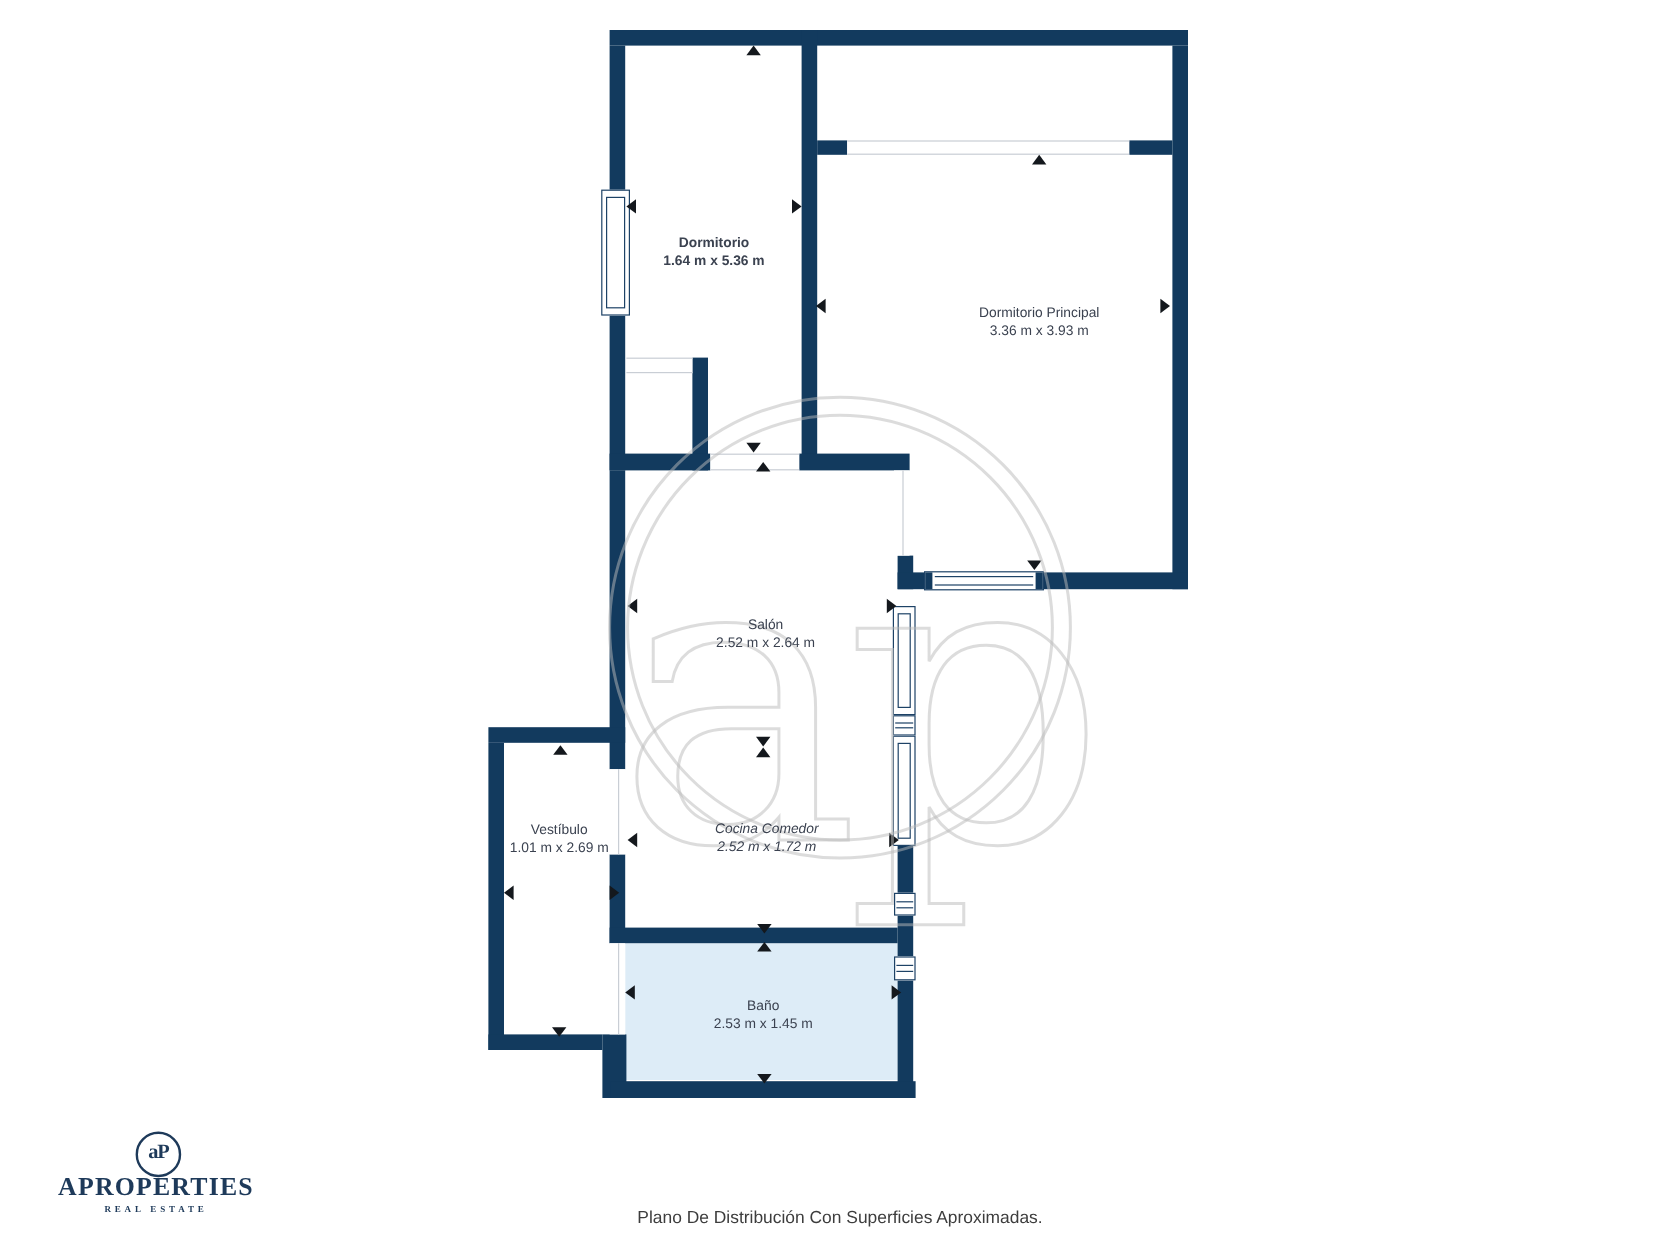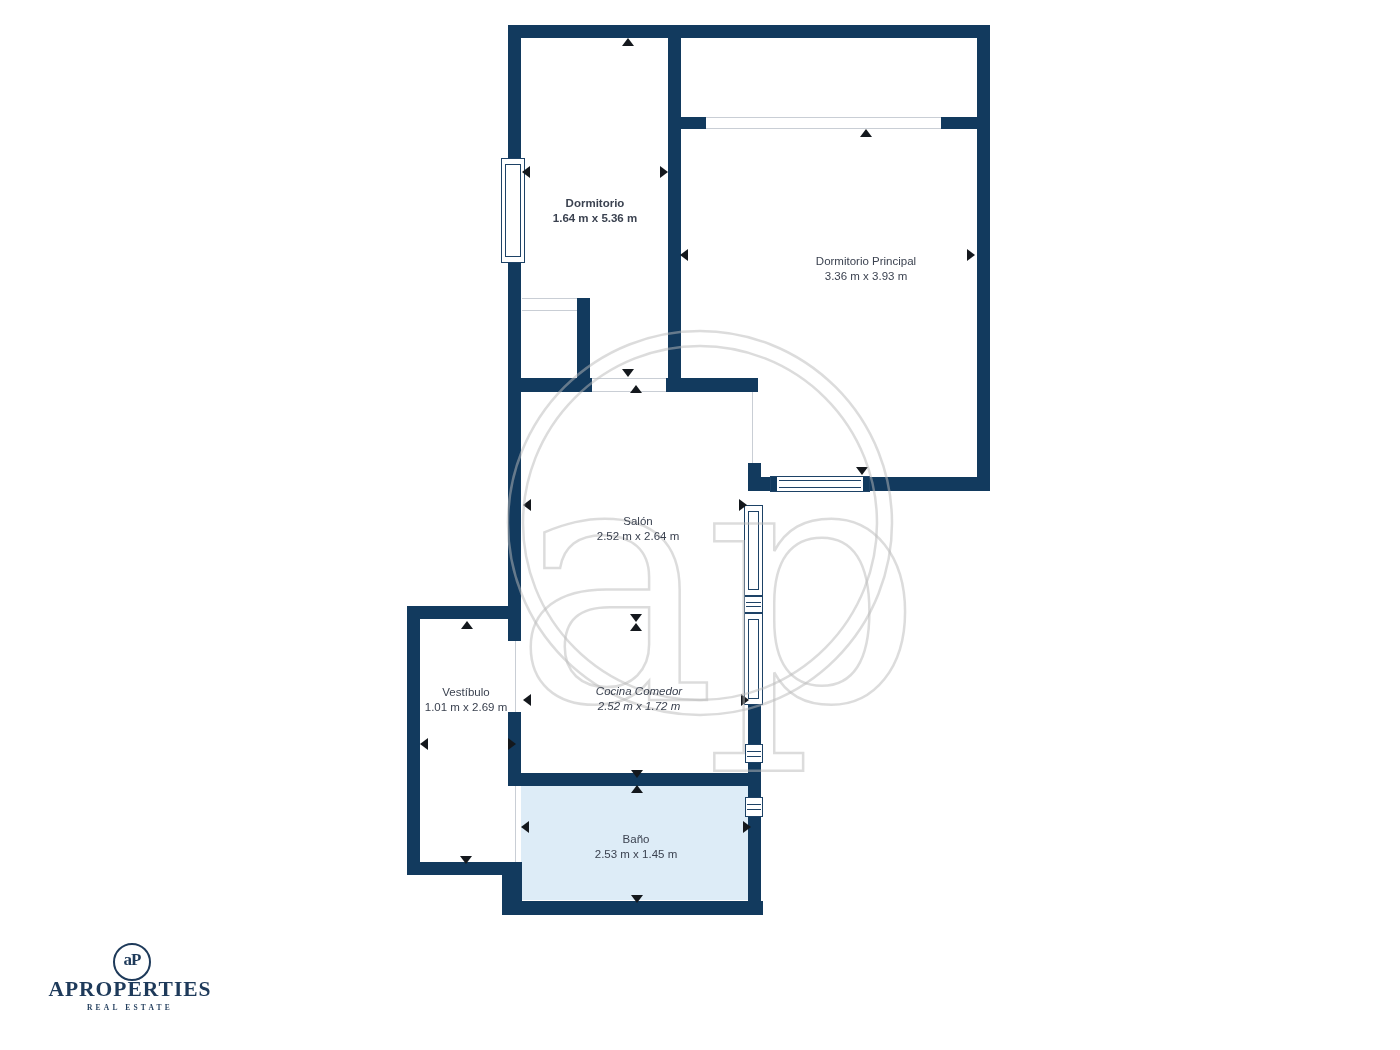--- a/index.html
+++ b/index.html
@@ -147,13 +147,14 @@
       <div class="room-label" style="left: 526px; top: 832px; width: 220px;">
         <div>Baño</div>
         <div>2.53 m x 1.45 m</div>
       </div>
     </div>
 
   <div class="brand-circle">aP</div>
   <div class="brand-name">APROPERTIES</div>
   <div class="brand-tagline">REAL ESTATE</div>
 
+  <div class="caption">Plano De Distribución Con Superficies Aproximadas.</div>
 </div>
 
 </body></html>

